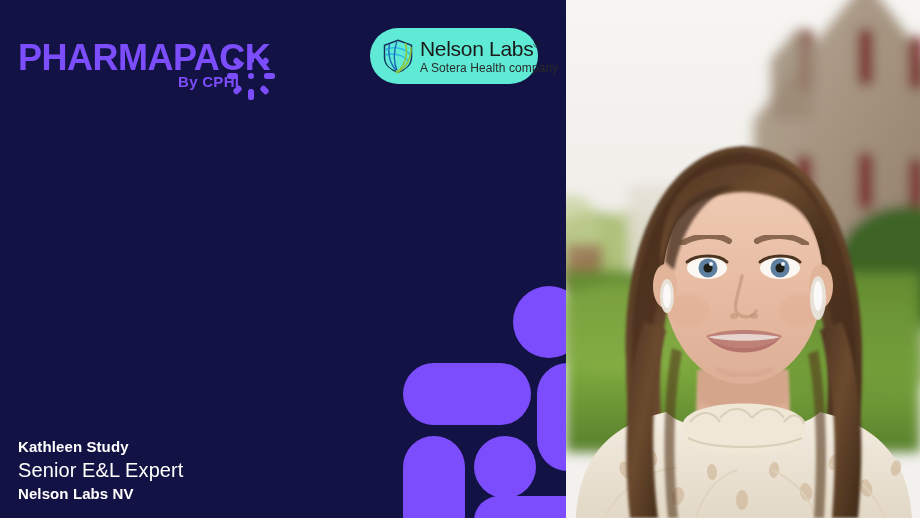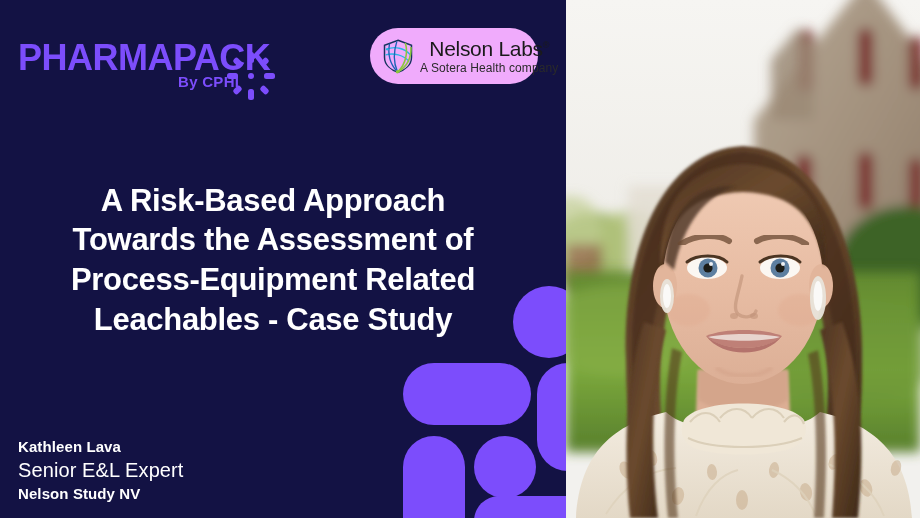--- a/index.html
+++ b/index.html
@@ -73,27 +73,26 @@
     border-radius: 2.5px;
   }
 
   
   #nelson-pill {
     position: absolute;
     left: 370px;
     top: 20px;
     width: 168px;
     height: 56px;
-    background: #f0abfc;
+    background: #5eead4;
     border-radius: 28px;
     display: flex;
     align-items: center;
     padding-left: 10px;
     box-sizing: border-box;
-    text-align: center;
   }
   #nelson-icon {
     width: 36px;
     height: 36px;
     flex: 0 0 36px;
   }
   #nelson-text {
     margin-left: 4px;
     line-height: 1;
   }
@@ -211,31 +210,25 @@
         <path d="M55 16 C56 34 48 50 33 60" fill="none" stroke="#8cc63f" stroke-width="2.8"></path>
         <circle cx="31" cy="60" r="3.1" fill="#8cc63f"></circle>
         <circle cx="13" cy="20" r="2.4" fill="#27b6e6"></circle>
       </svg>
       <div id="nelson-text">
         <div id="nelson-name"><span>Nelson Labs</span><span class="reg">®</span></div>
         <div id="nelson-sub">A Sotera Health company</div>
       </div>
     </div>
 
-    <h1 id="title">
-        <span class="tline">A Risk-Based Approach</span>
-        <span class="tline">Towards the Assessment of</span>
-        <span class="tline">Process-Equipment Related</span>
-        <span class="tline">Leachables - Case Study</span>
-      </h1>
 
     <div id="speaker">
-      <div id="speaker-name">Kathleen Lava</div>
+      <div id="speaker-name">Kathleen Study</div>
       <div id="speaker-role">Senior E&amp;L Expert</div>
-      <div id="speaker-org">Nelson Study NV</div>
+      <div id="speaker-org">Nelson Labs NV</div>
     </div>
 
   </div>
 
   <div id="photo">
     <svg width="354" height="518" viewBox="0 0 354 518">
       <defs>
         <linearGradient id="skyG" x1="0" y1="0" x2="0" y2="1">
           <stop offset="0%" stop-color="#f6f5f2"></stop>
           <stop offset="100%" stop-color="#eceae4"></stop>

